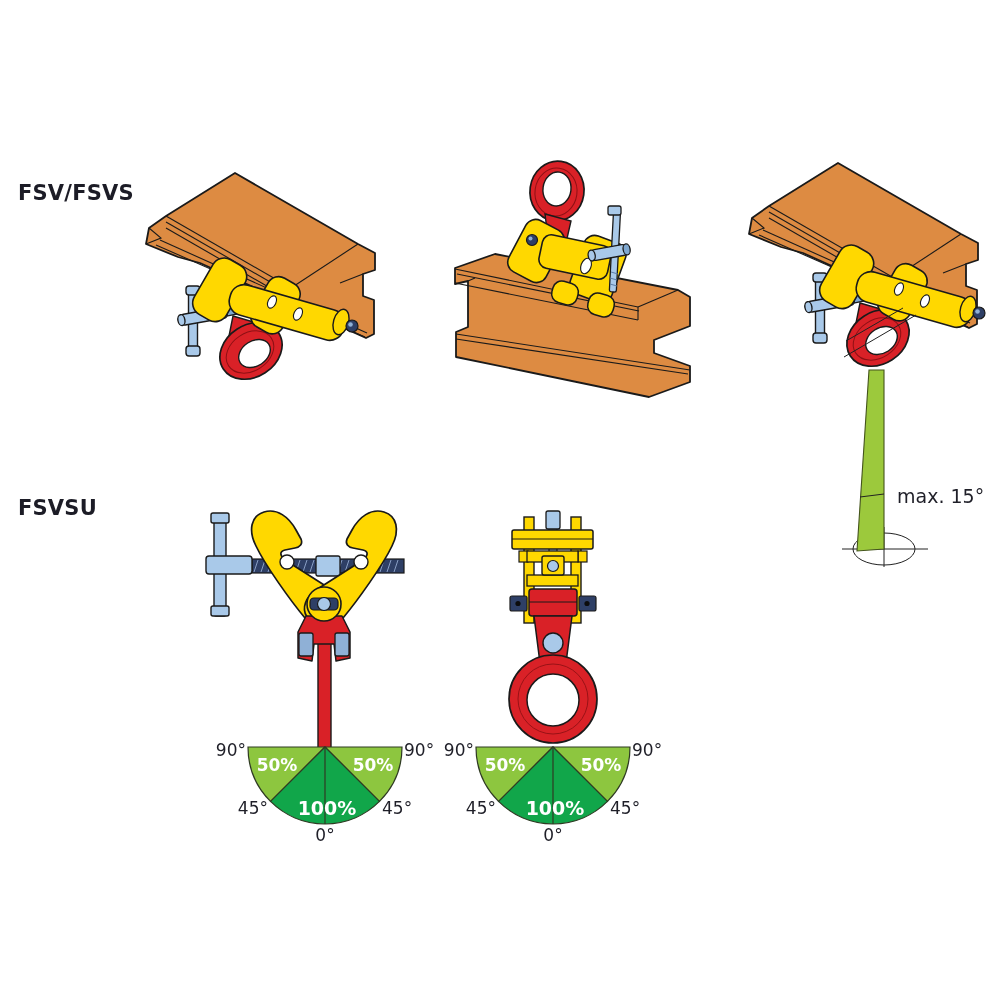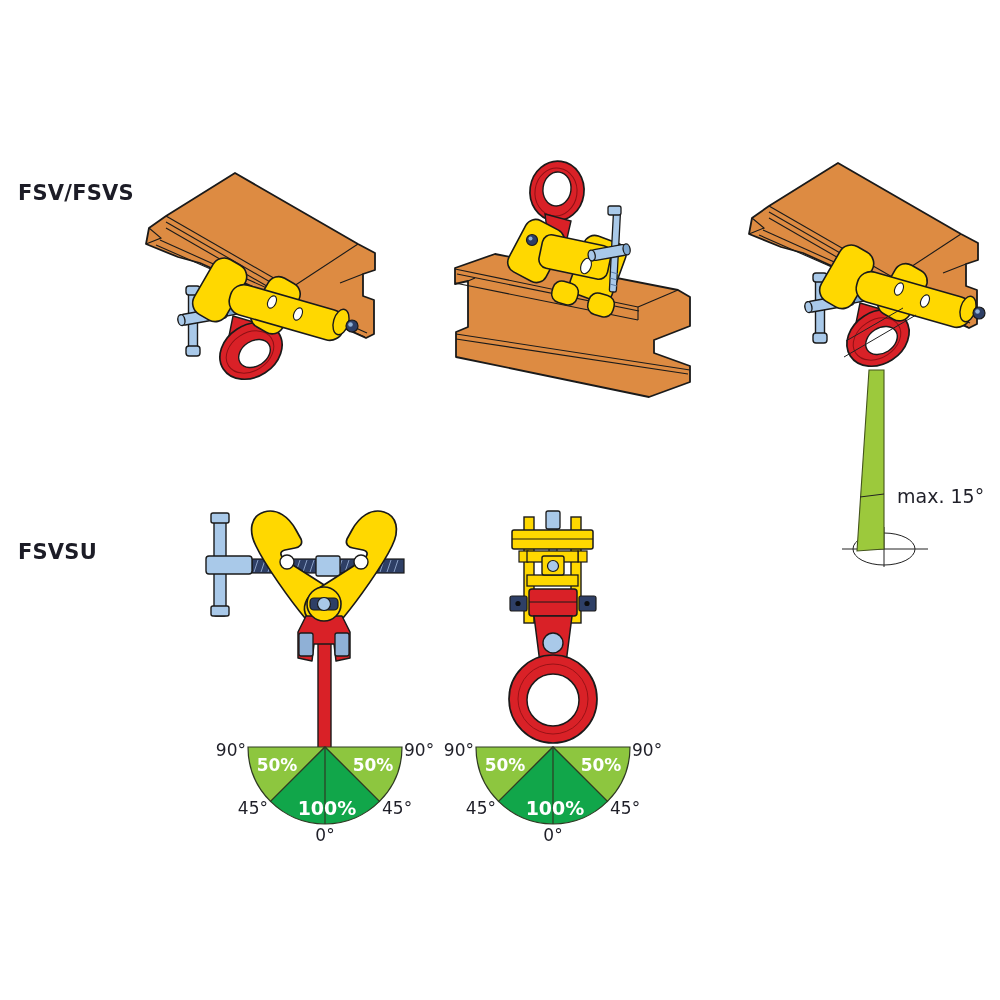--- a/index.html
+++ b/index.html
@@ -88,21 +88,21 @@
         C303,544 300,547 295,548
         L285,550
         C279,551.5 280,556 285,560
         L332,590
         C342,597 347,608 341,617
         C333,628 315,628 305,618 Z" fill="#FFD800" stroke="#1a1a1a" stroke-width="1.7" stroke-linejoin="round"></path>
     </defs>
   </svg>
 
   <div class="heading" style="left:18px;top:181px">FSV/FSVS</div>
-  <div class="heading" style="left:18px;top:540px">FSVSU</div>
+  <div class="heading" style="left:18px;top:496px">FSVSU</div>
 
   <svg style="left:140px;top:150px" width="280" height="250" viewBox="140 150 280 250">
     <g>
         <use href="#beamA"></use>
       </g>
     <g>
         <use href="#clampA"></use>
       </g>
   </svg>
 

